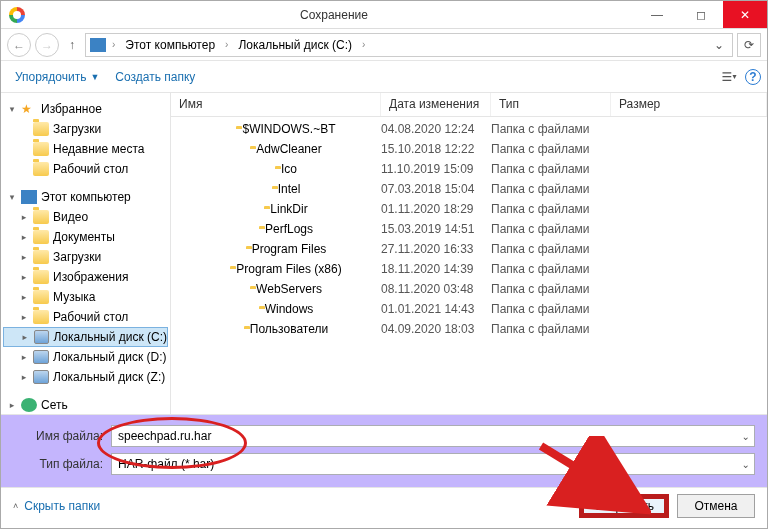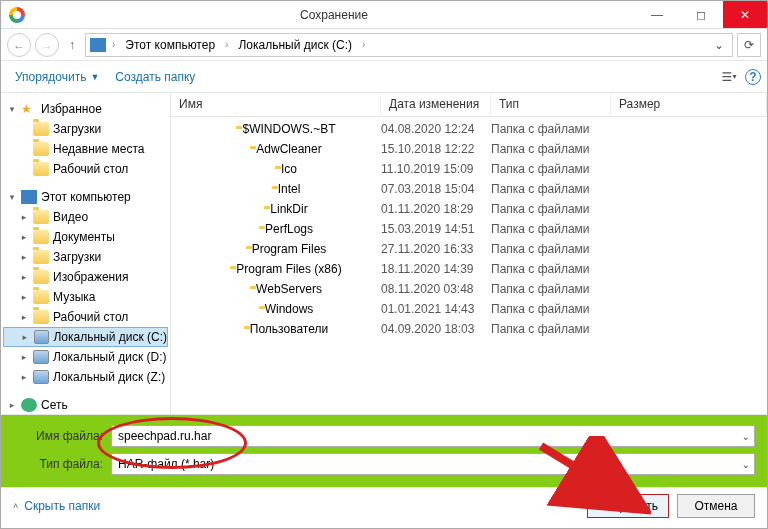--- a/index.html
+++ b/index.html
@@ -47,31 +47,31 @@
   .cols{display:flex;height:24px;border-bottom:1px solid #e5e5e5;color:#333;}
   .col{padding:4px 8px;border-right:1px solid #f0f0f0;}
   .c-name{width:210px;}
   .c-date{width:110px;}
   .c-type{width:120px;}
   .c-size{flex:1;}
   .rows{flex:1;overflow:auto;padding-top:2px;}
   .row{display:flex;height:20px;align-items:center;cursor:pointer;}
   .row .c-name{display:flex;align-items:center;gap:6px;padding-left:20px;justify-content:center;}
   .row .c-date,.row .c-type{color:#555;}
-  .bottom{border-top:1px solid #e5e5e5;padding:10px 12px 6px;background:#84cc16;position:relative;}
+  .bottom{border-top:1px solid #e5e5e5;padding:10px 12px 6px;background:#c4b5fd;position:relative;}
   .frow{display:flex;align-items:center;margin-bottom:6px;gap:8px;}
   .frow label{width:90px;text-align:right;color:#333;}
   .combo{flex:1;height:22px;border:1px solid #abadb3;display:flex;align-items:center;padding:8px 6px;background:#fff;position:relative;cursor:pointer;}
   .combo .car{position:absolute;right:4px;color:#555;font-size:10px;}
   .actions{display:flex;justify-content:space-between;align-items:center;padding:6px 12px 10px;border-top:1px solid #e5e5e5;}
   .hide{display:flex;align-items:center;gap:6px;color:#1a6fb0;cursor:pointer;}
   .hide .exp{color:#666;font-size:9px;}
   .btns{display:flex;gap:8px;}
   .btn{min-width:78px;height:24px;border:1px solid #a0a0a0;background:#f0f0f0;display:flex;align-items:center;justify-content:center;cursor:pointer;padding:0 10px;}
-  .btn.primary{border:1px solid #b91c1c;background:#eaf3fb;}
+  .btn.primary{border:5px solid #b91c1c;background:#eaf3fb;}
   
   .oval{position:absolute;border:3px solid #d92020;border-radius:50%;pointer-events:none;}
   .arrow{position:absolute;pointer-events:none;}
 </style>
 </head>
 <body>
 
 <div class="window">
 
   <div class="titlebar">

